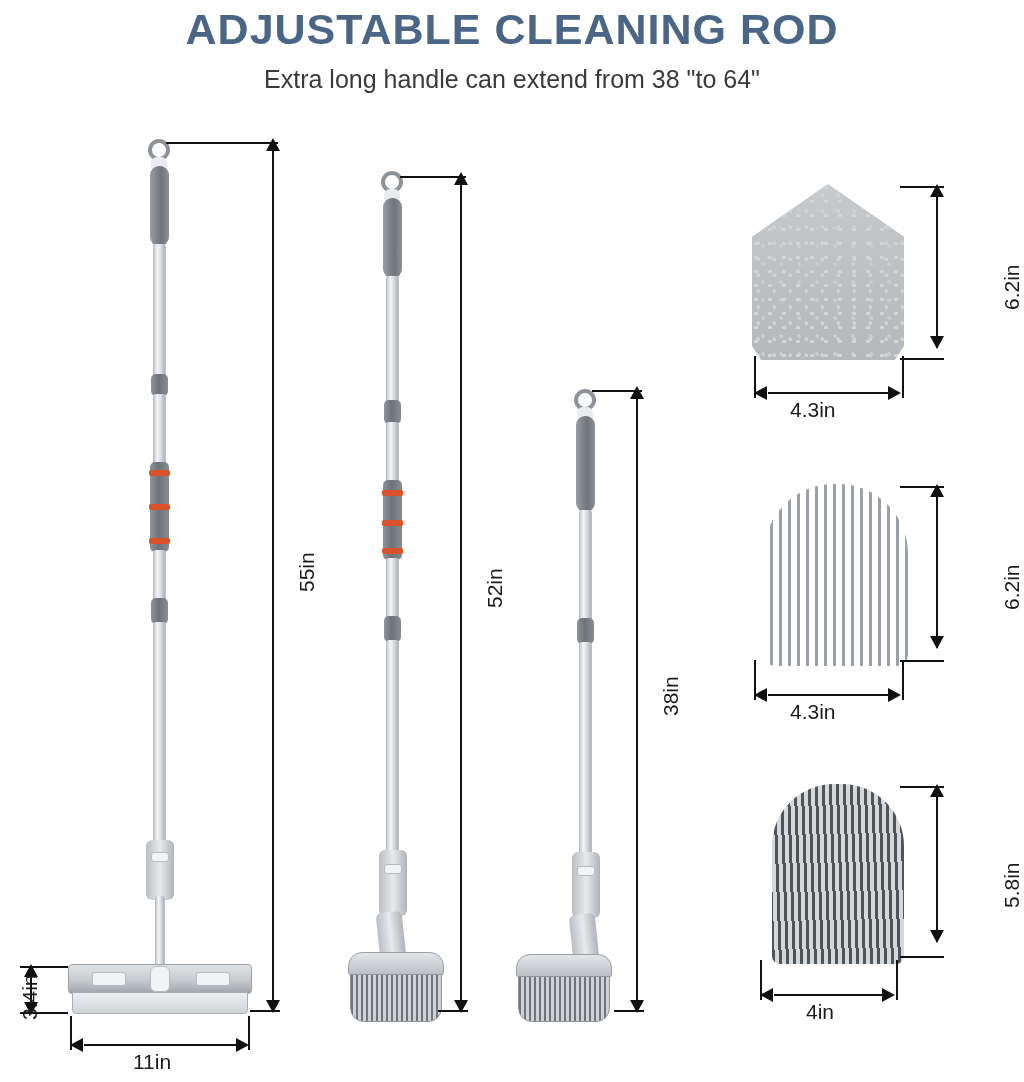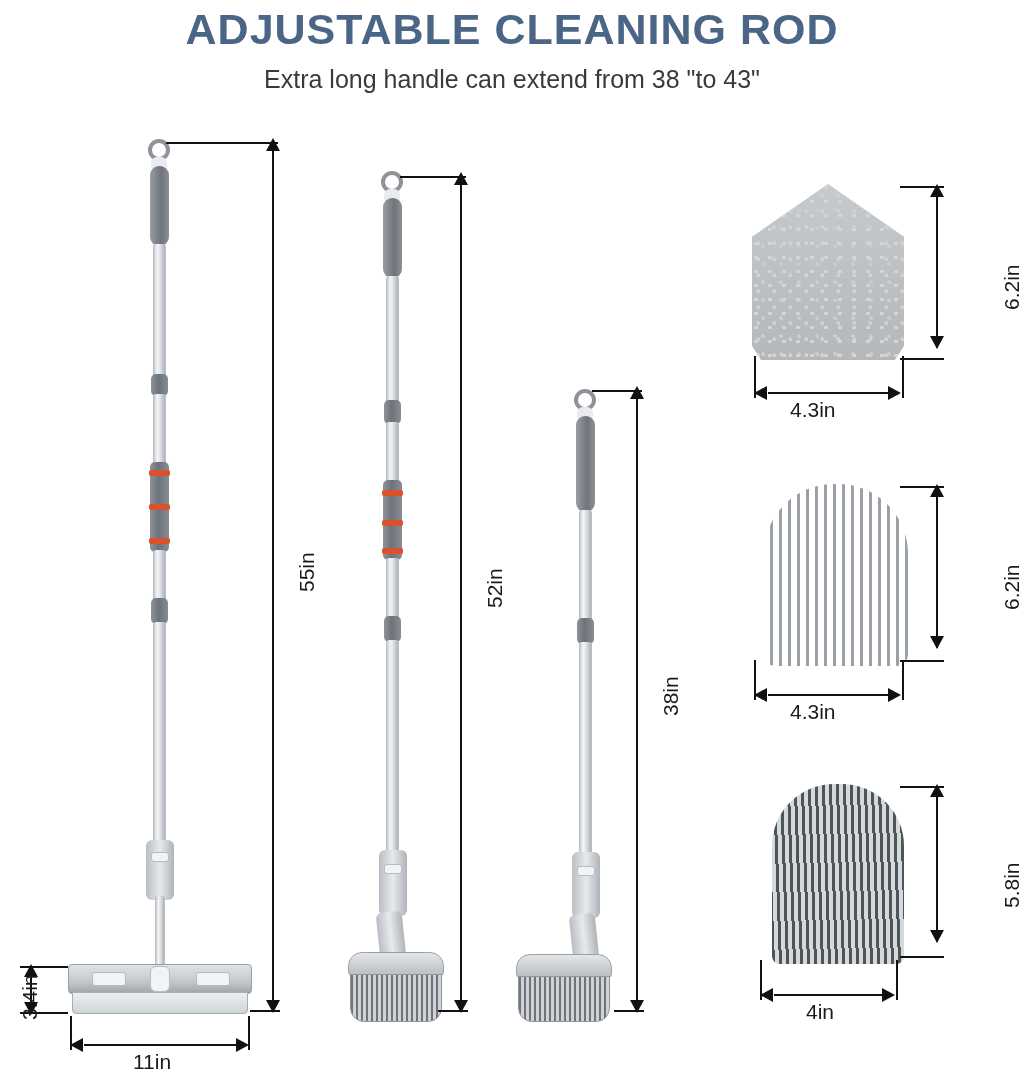--- a/index.html
+++ b/index.html
@@ -186,21 +186,21 @@
     background:
       repeating-linear-gradient(88deg, #4f5458 0px, #4f5458 3px, #d6d9dc 3px, #d6d9dc 7px),
       repeating-linear-gradient(0deg, rgba(0,0,0,.20) 0px, rgba(0,0,0,.20) 3px, transparent 3px, transparent 8px);
     border: 1px solid #7c8186;
   }
 </style>
 </head>
 <body>
 
 <div class="title">ADJUSTABLE CLEANING ROD</div>
-<div class="subtitle">Extra long handle can extend from 38 "to 43"</div>
+<div class="subtitle">Extra long handle can extend from 38 "to 64"</div>
 
 <div>
 
   <div class="hang-loop" style="left:148px; top:139px; width:22px; height:22px;"></div>
   <div class="loop-cap" style="left:151px; top:157px; width:16px; height:12px;"></div>
 
   <div class="pole-grip" style="left:150px; top:166px; width:19px; height:80px;"></div>
 
   <div class="pole-tube" style="left:153px; top:244px; width:13px; height:140px;"></div>
   <div class="pole-collar" style="left:151px; top:374px; width:17px; height:22px;"></div>

